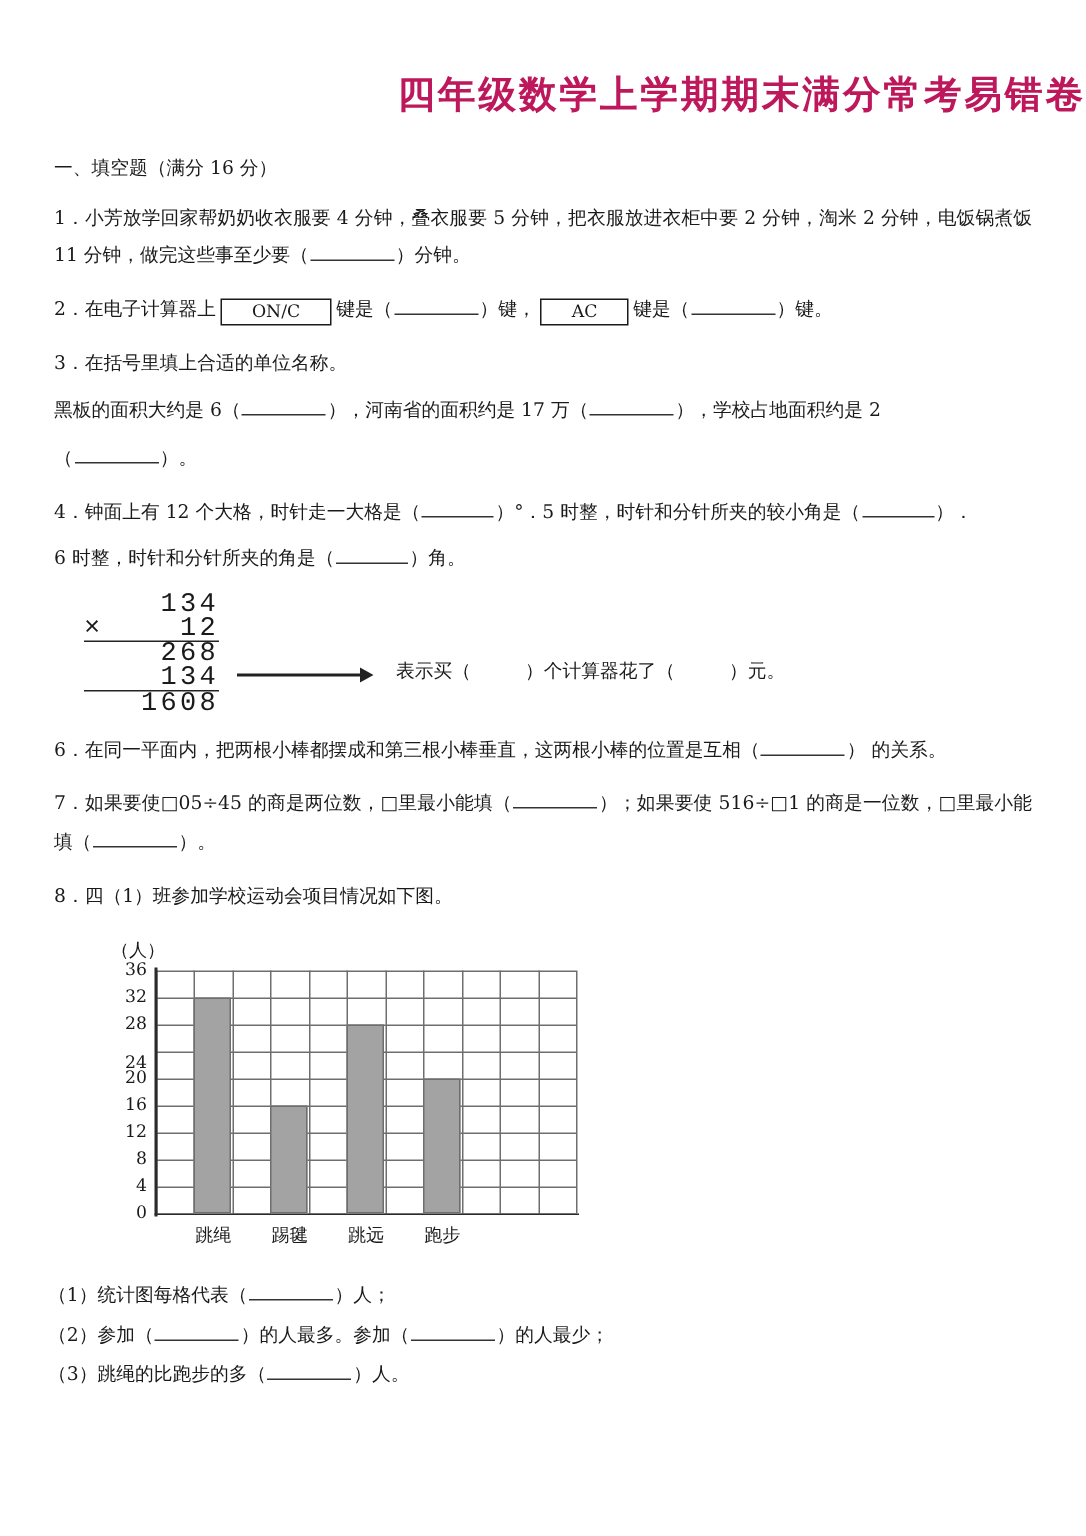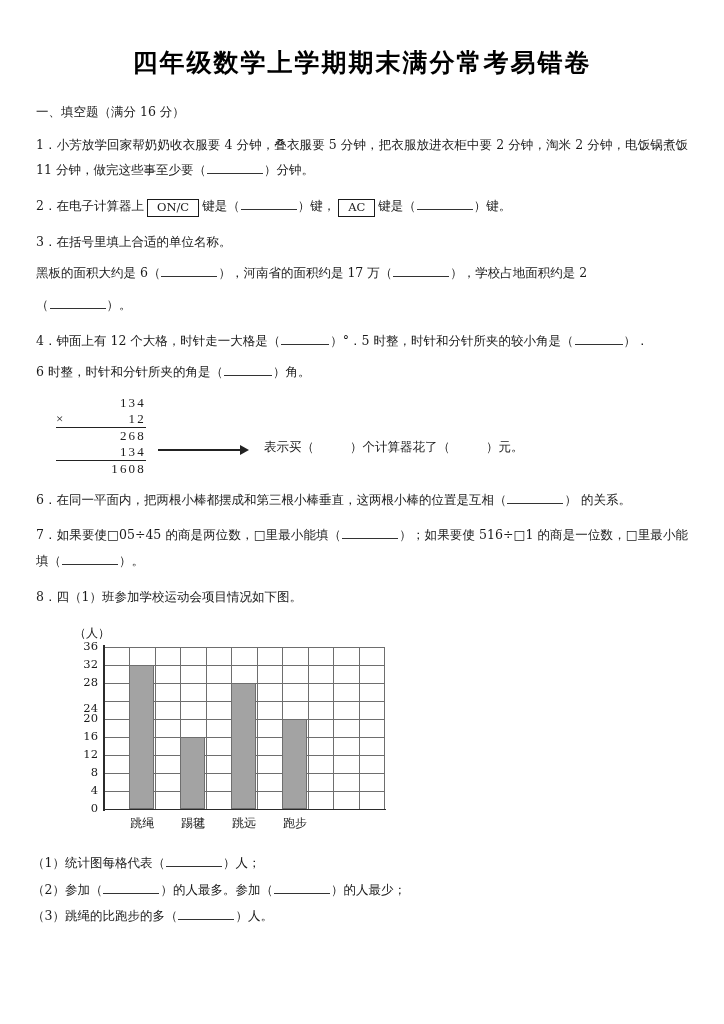--- a/index.html
+++ b/index.html
@@ -16,22 +16,22 @@
     overflow: hidden;
   }
   .page {
     position: absolute;
     left: 0; top: 0;
     width: 724px;
     height: 1024px;
     padding: 0;
   }
   .title {
-    text-align: center;
-    color: #000000;
+    text-align: right;
+    color: #be185d;
     font-size: 25px;
     font-weight: bold;
     letter-spacing: 2px;
     margin: 0;
     padding-top: 46px;
     font-family: "DejaVu Serif", "Liberation Serif", serif;
   }
   .section-head {
     font-size: 12.5px;
     margin: 24px 0 0 36px;
@@ -52,41 +52,41 @@
     width: 56px;
     height: 0.85em;
     vertical-align: baseline;
     margin: 0 1px;
   }
   .blank.short { width: 48px; }
   .blank.empty { border-bottom: none; width: 34px; }
   .keybox {
     display: inline-block;
     border: 1.3px solid #1a1a1a;
-    padding: 0px 9px;
+    padding: 0px 20px;
     margin: 0 3px;
     font-size: 11.5px;
     line-height: 1.35;
     background: #fff;
     font-family: "DejaVu Serif", "Liberation Serif", serif;
     position: relative;
     top: 1px;
   }
 
   
   .calc-wrap {
     margin: 10px 0 0 72px;
     position: relative;
     height: 82px;
   }
   .calc {
     position: absolute;
     left: 0; top: 0;
-    font-size: 13px;
-    font-family: Liberation Serif, serif;
+    font-size: 18px;
+    font-family: Liberation Mono, monospace;
     letter-spacing: 2.2px;
   }
   .calc .row {
     height: 16px;
     line-height: 16px;
     text-align: right;
     width: 74px;
     position: relative;
   }
   .calc .op {

